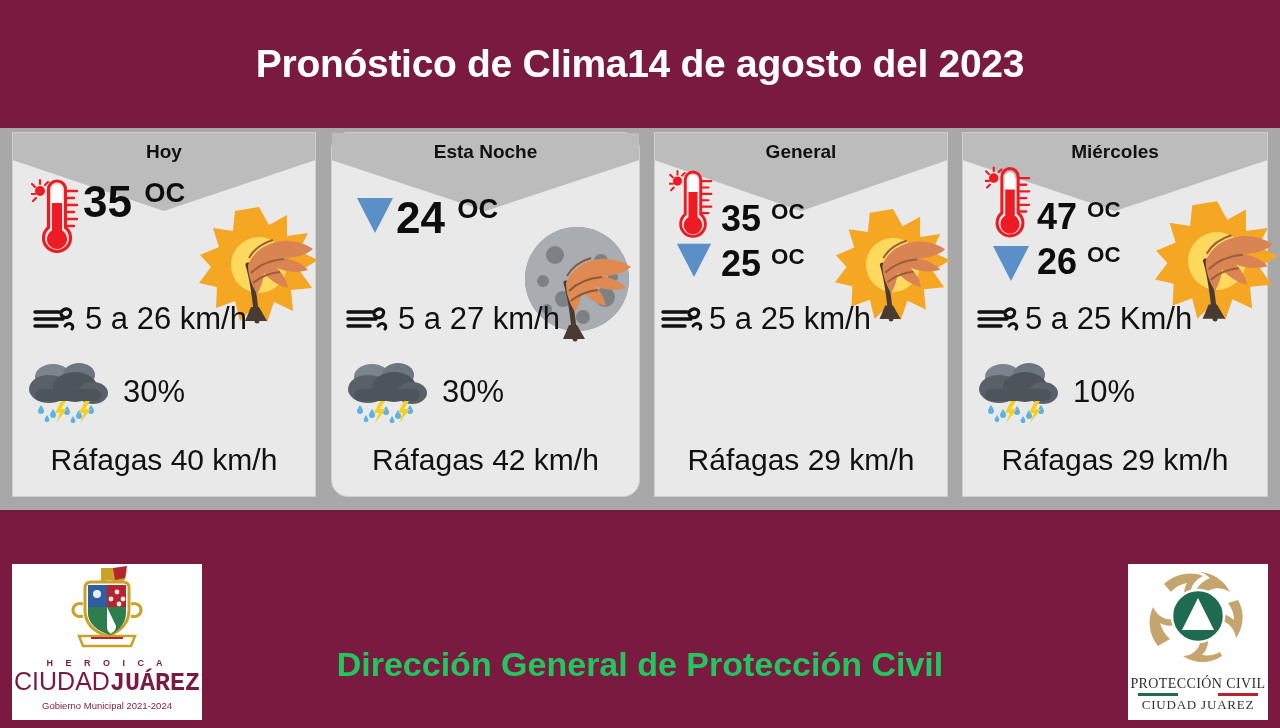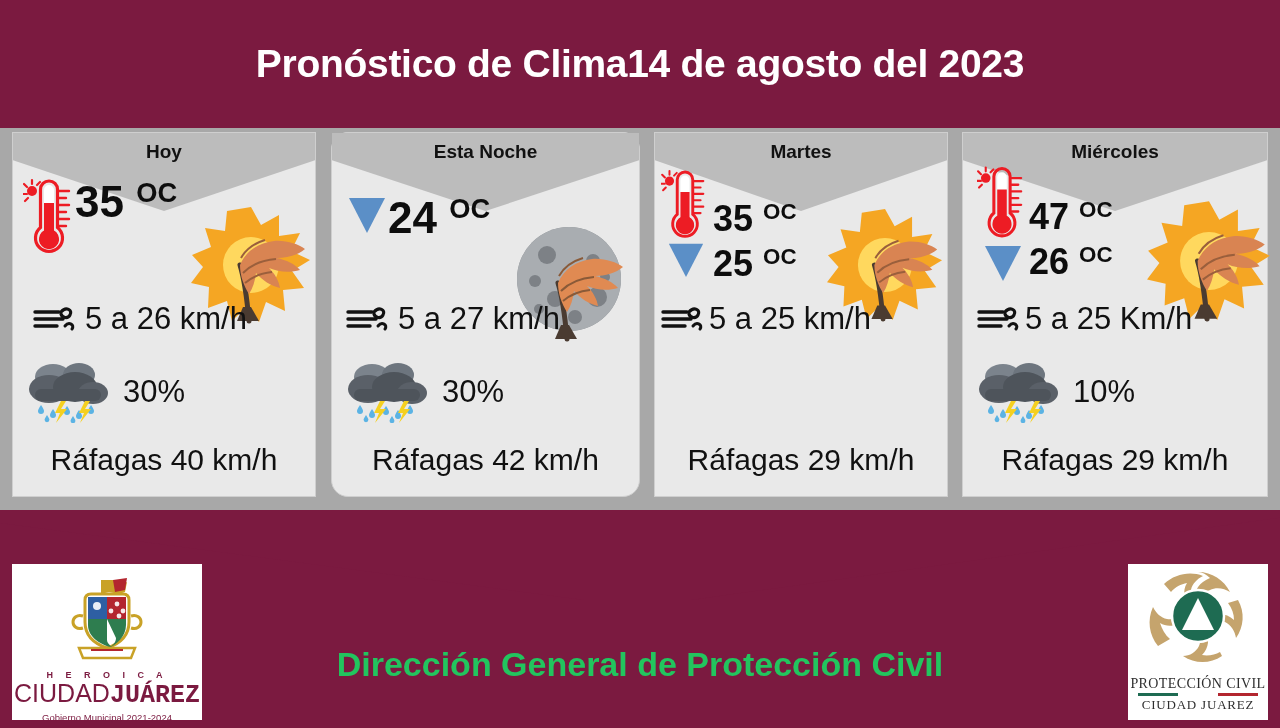--- a/index.html
+++ b/index.html
@@ -83,21 +83,21 @@
     font-size: 19px; font-weight: bold; color: #111;
     z-index: 3;
   }
 
   
   .card-body {
     position: absolute; left: 0; top: 0; width: 100%; height: 100%;
     z-index: 2;
   }
   .row-temp {
-    position: absolute; left: 0; top: 36px; width: 100%; height: 130px;
+    position: absolute; left: 8px; top: 36px; width: 100%; height: 130px;
     display: flex; align-items: flex-start;
   }
   .temp-left {
     display: flex; align-items: flex-start; padding-left: 10px;
     min-width: 0;
   }
   .temp-col { display: flex; flex-direction: column; justify-content: center; }
   .temp-val {
     font-size: 44px; font-weight: bold; color: #0d0d0d;
     line-height: 48px; white-space: nowrap;
@@ -147,21 +147,21 @@
     color: #22c55e; font-size: 34px; font-weight: bold;
     text-align: center; white-space: nowrap;
   }
 
   .logo-box {
     position: absolute;
     background: #fff;
     display: flex; flex-direction: column;
     align-items: center; justify-content: flex-start;
   }
-  #logo-left  { left: 12px;   top: 564px; width: 190px; height: 156px; z-index: 8; padding-top: 12px; }
+  #logo-left  { left: 12px;   top: 564px; width: 190px; height: 156px; z-index: 8; padding-top: 0; }
   #logo-right { left: 1128px; top: 564px; width: 140px; height: 156px; z-index: 8; padding-top: 4px; }
 
   .logo-text-1 {
     font-size: 9px; letter-spacing: 5px; color: #7B1A40;
     font-weight: 600; margin-top: 2px;
   }
   .logo-text-2 { font-size: 25px; color: #7B1A40; line-height: 27px; }
   .logo-text-2 b { color: #7B1A40; font-family: Liberation Mono, monospace; }
   .logo-text-2 .thin { font-weight: 300; }
   .logo-text-3 { font-size: 9.5px; color: #7B1A40; margin-top: 3px; }
@@ -378,21 +378,21 @@
           </span>
           <span>30%</span>
         </div>
 
         <div class="row-gust" style="top:310px;">Ráfagas 42  km/h</div>
       </div>
     </div>
 
     <div class="card card-2">
       <div class="chevron"></div>
-      <div class="day-label">Martes</div>
+      <div class="day-label">General</div>
       <div class="card-body">
 
         <div class="row-temp" style="top:28px;">
           <div class="temp-left" style="padding-left:6px;">
             <div style="display:flex;flex-direction:column;align-items:center;">
               <span class="ico thermo" style="height:84px;">
                 <svg viewBox="0 0 52 92" width="48" height="84">
                   <g stroke="#ED1C24" stroke-width="3.2" fill="none">
                     <path d="M26 12a8.5 8.5 0 0 1 8.5 8.5v38a13.5 13.5 0 1 1-17 0v-38A8.5 8.5 0 0 1 26 12z"></path>
                   </g>

